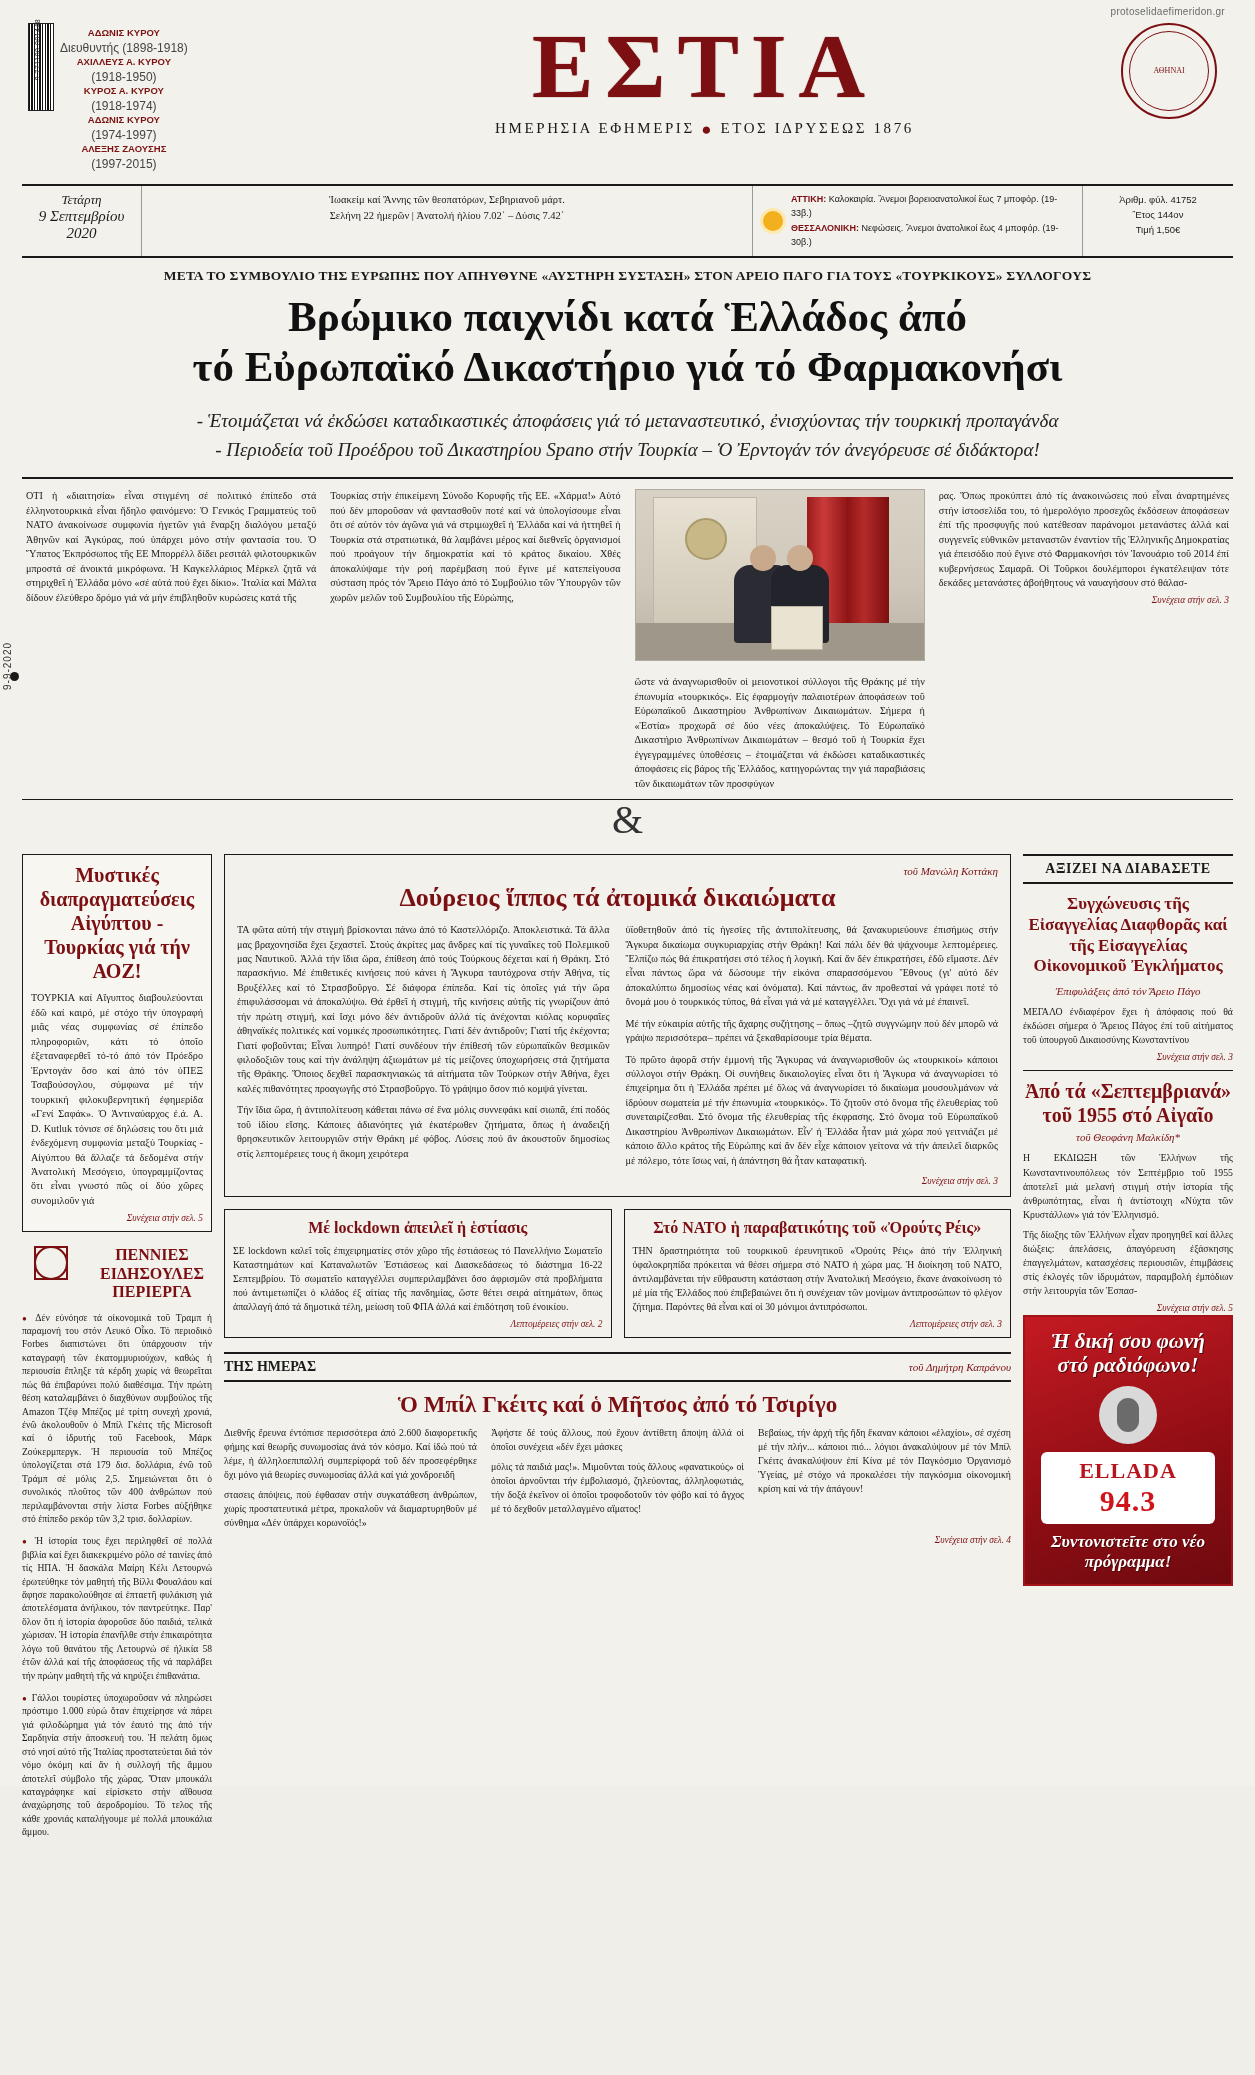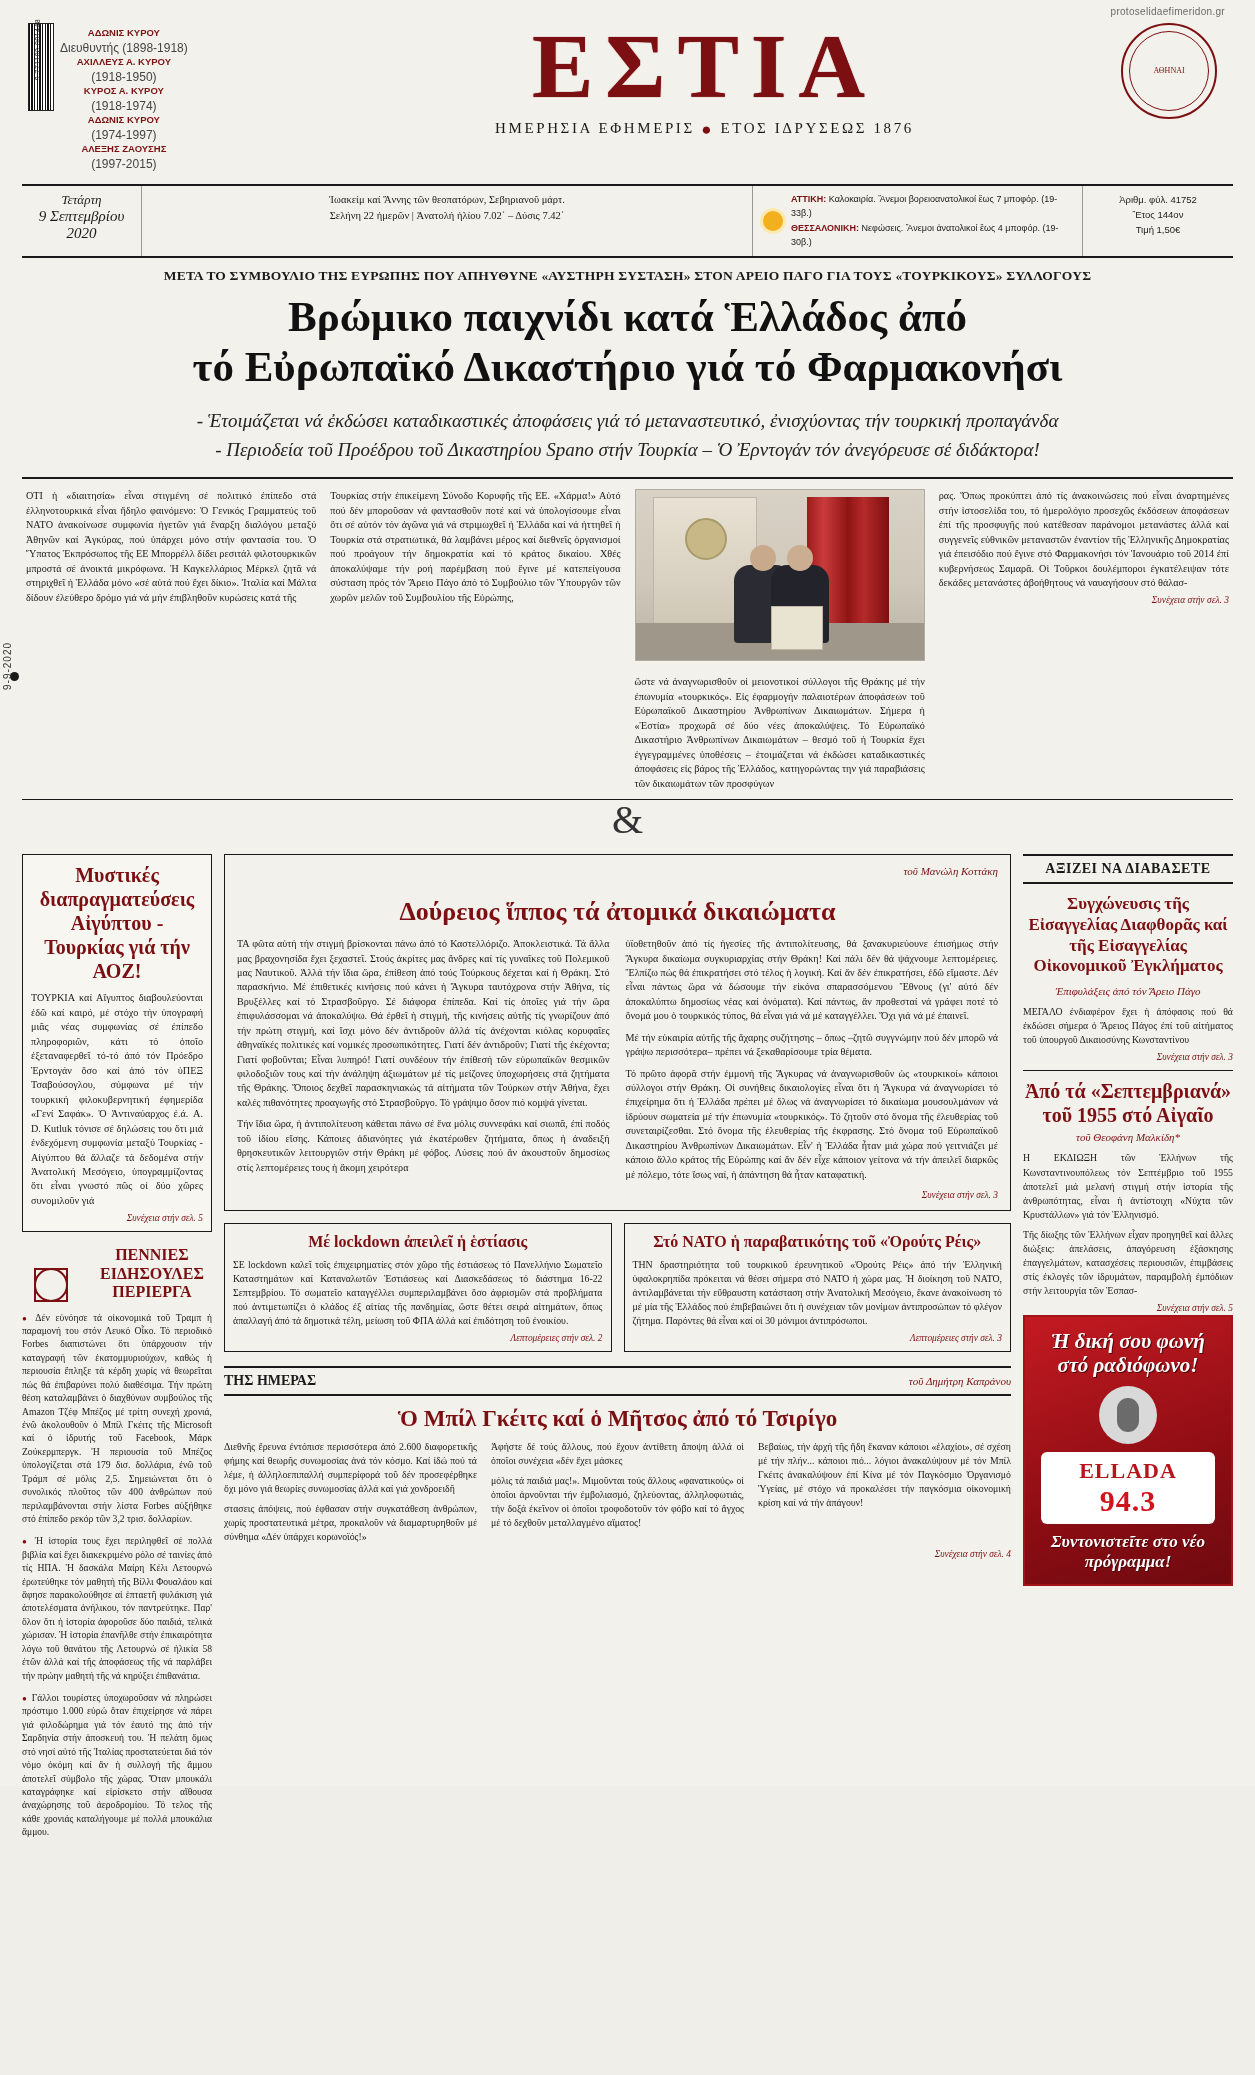--- a/index.html
+++ b/index.html
@@ -168,30 +168,30 @@
 
   .box { border:1px solid #1a1a1a; padding:8px; background:#f7f6f1; }
   .boxtitle {
     text-align:center; font-weight:bold; color:#7b0f12;
     font-size:20px; line-height:1.2; font-family:"Liberation Serif",serif;
   }
   .col-left .lede { font-size:10.2px; line-height:1.42; text-align:justify; margin-top:8px;}
   .cont { font-size:9.4px; font-style:italic; text-align:right; color:#7b0f12; margin-top:5px; }
 
   .pennies-head { text-align:center; color:#7b0f12; font-weight:bold; font-size:16px; line-height:1.15; margin-left:26px;}
-  .pennies-wrap { display:flex; align-items:flex-end; gap:6px; margin:14px 12px 6px; }
+  .pennies-wrap { display:flex; align-items:flex-start; gap:6px; margin:14px 12px 6px; }
   .flower { width:34px;height:34px; flex:0 0 auto; position:relative;}
   .flower:before,.flower:after{content:"";position:absolute;inset:0;border:2px solid #7b0f12;border-radius:50% 0 50% 0;}
   .flower:after{transform:rotate(90deg);}
   .pennies-item { font-size:9.6px; line-height:1.4; text-align:justify; margin:9px 0; }
   .pennies-item:before{content:"\25CF  "; color:#7b0f12; font-size:8px;}
 
   .center-box { border:1px solid #1a1a1a; padding:10px 12px; }
   .byline { text-align:right; font-size:11px; font-style:italic; color:#7b0f12; }
-  .center-title { text-align:center; font-size:26px; font-weight:bold; color:#7b0f12; margin:20px 0 10px; font-family:"Liberation Serif",serif;}
+  .center-title { text-align:center; font-size:26px; font-weight:bold; color:#7b0f12; margin:6px 0 10px; font-family:"Liberation Serif",serif;}
   .two-col { column-count:2; column-gap:16px; }
   .two-col p { font-size:10.1px; line-height:1.43; text-align:justify; margin:0 0 7px;}
 
   .ampersand { text-align:center; font-size:40px; color:#333; font-family:"Liberation Serif",serif; line-height:.8; padding:4px 0 10px;}
 
   .right-head { text-align:center; font-weight:bold; font-size:14px; border-top:2px solid #1a1a1a; border-bottom:2px solid #1a1a1a; padding:5px 0; letter-spacing:.5px;}
   .right-title { text-align:center; color:#7b0f12; font-weight:bold; font-size:17px; line-height:1.22; margin:10px 0 8px; }
   .right-body { font-size:9.8px; line-height:1.44; text-align:justify; }
   .right-sub { text-align:center; color:#7b0f12; font-weight:bold; font-size:20px; line-height:1.2; margin:6px 0 4px;}
   .author-c { text-align:center; font-style:italic; font-size:11px; color:#7b0f12; margin-bottom:8px;}

